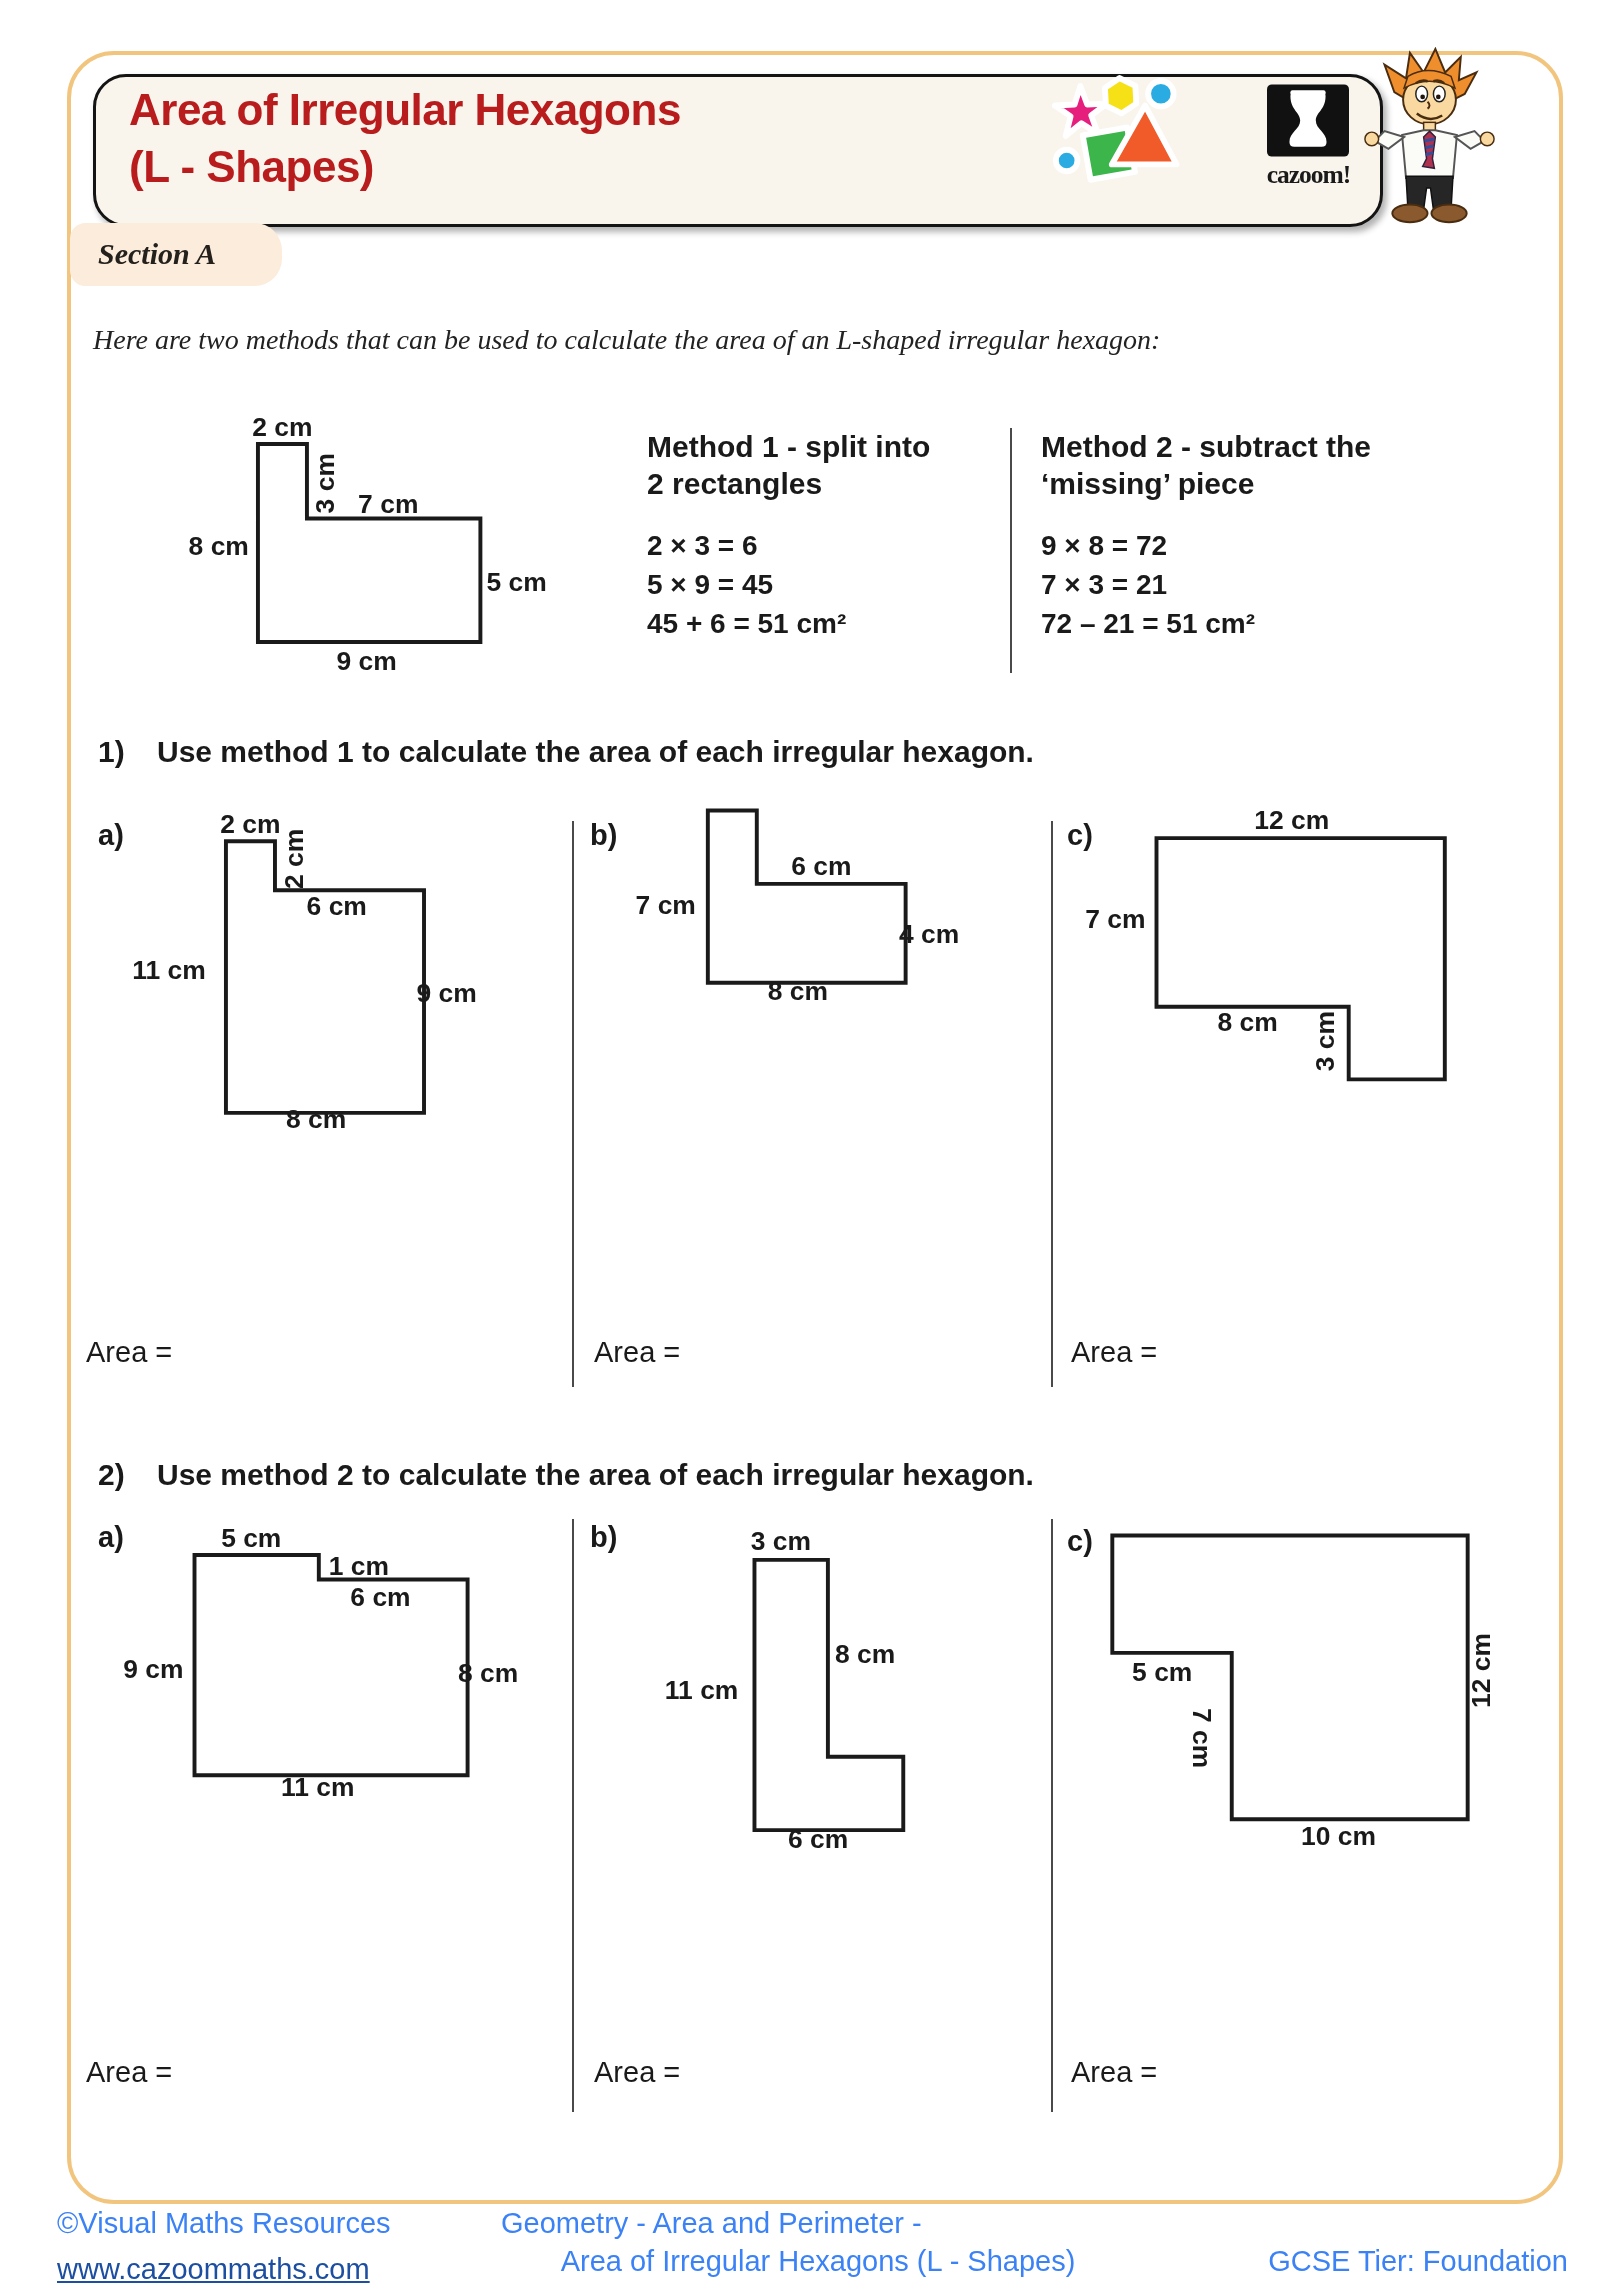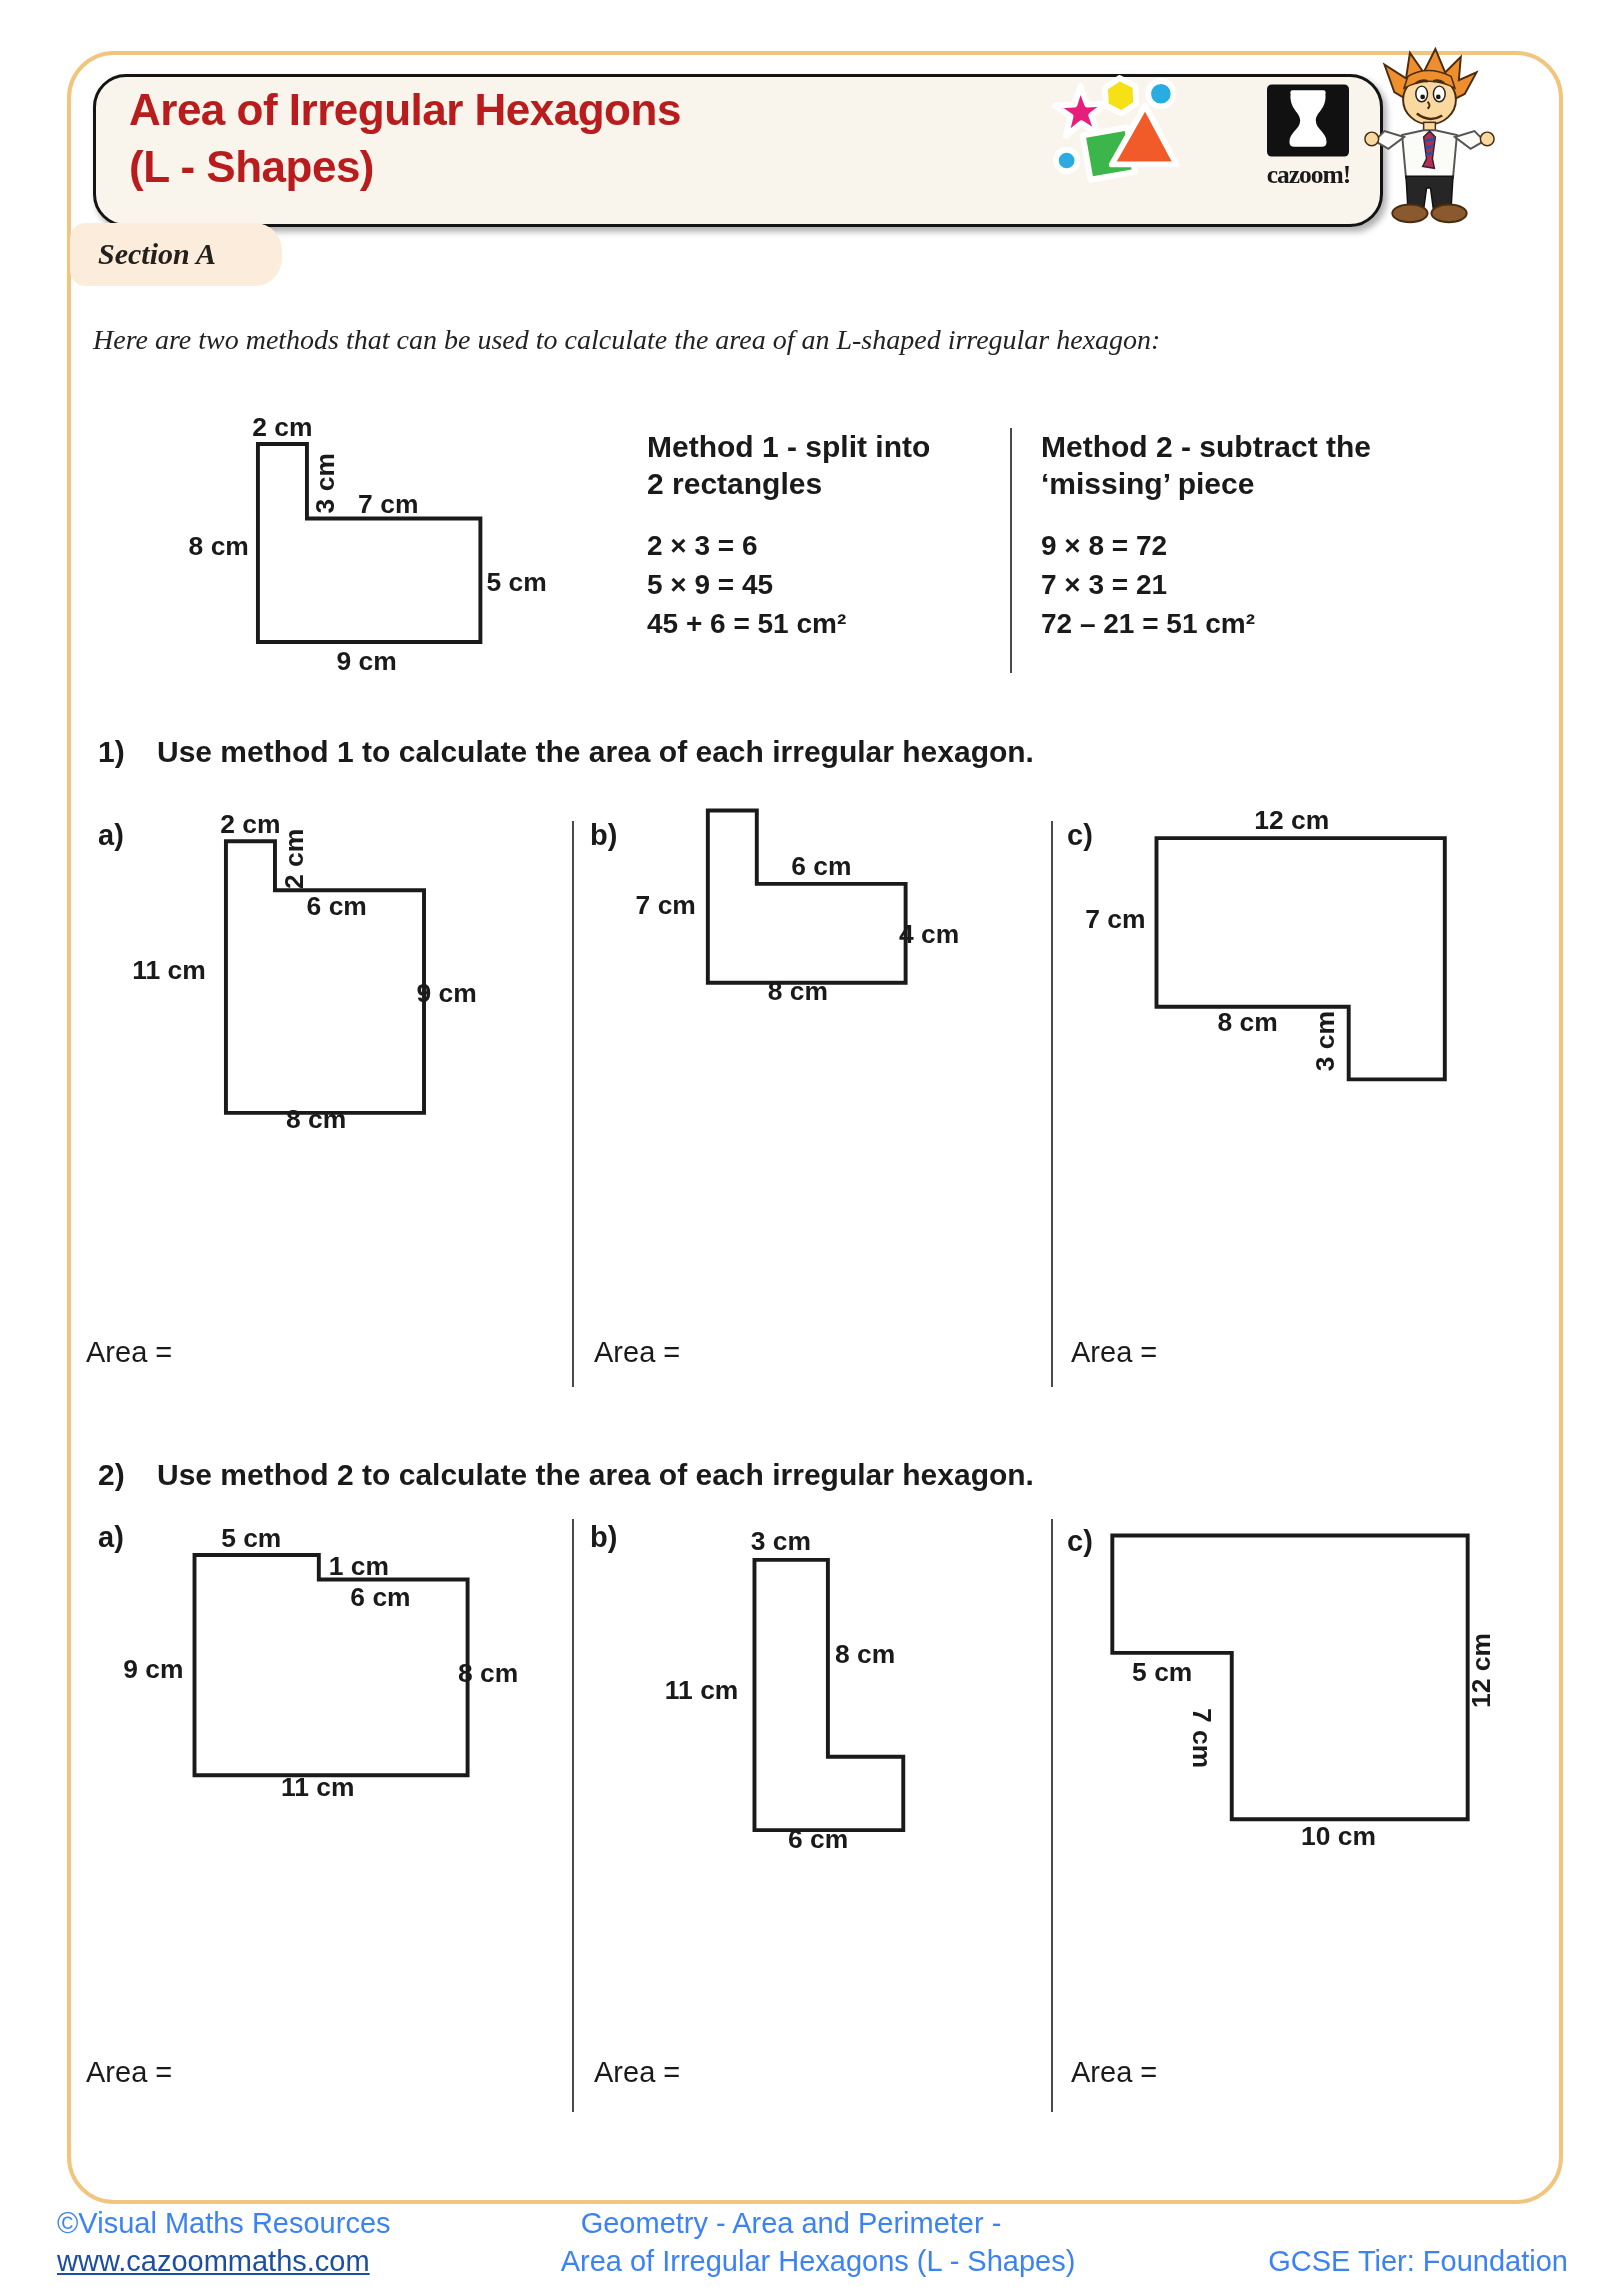--- a/index.html
+++ b/index.html
@@ -41,21 +41,21 @@
   .part-label{font-size:29px;font-weight:bold;}
   .area-label{font-size:29px;font-weight:normal;}
 
   
   svg text.dim{font-family:"Liberation Sans",sans-serif;font-weight:bold;
     font-size:27px;fill:#1a1a1a;}
   svg path.shape{fill:none;stroke:#1a1a1a;stroke-width:4;}
 
   
   .footer-text{font-size:29px;color:#3b82f6;}
-  .footer-link{font-size:29px;color:#1c4ea1;text-decoration:underline;}
+  .footer-link{font-size:29px;color:#1c4ea1;text-decoration:underline;margin-top:8px;}
 </style>
 </head>
 <body>
 
 <div class="abs outer-border"></div>
 
 <div class="abs header-box"></div>
 <div class="abs title">
   <div>Area of Irregular Hexagons</div>
   <div>(L - Shapes)</div>
@@ -227,16 +227,16 @@
   <text class="dim" x="421" y="165" text-anchor="middle" transform="rotate(-90 421 165)">12 cm</text>
   <text class="dim" x="266" y="343" text-anchor="middle">10 cm</text>
 </svg>
 
 <div class="abs area-label" style="left:86px;top:2056px;">Area =</div>
 <div class="abs area-label" style="left:594px;top:2056px;">Area =</div>
 <div class="abs area-label" style="left:1071px;top:2056px;">Area =</div>
 
 <div class="abs footer-text" style="left:57px;top:2207px;">©Visual Maths Resources</div>
 <a class="abs footer-link" style="left:57px;top:2245px;" href="#">www.cazoommaths.com</a>
-<div class="abs footer-text" style="left:448px;top:2207px;width:686px;text-align:center;">Geometry - Area and Perimeter -</div>
+<div class="abs footer-text" style="left:501px;top:2207px;width:686px;">Geometry - Area and Perimeter -</div>
 <div class="abs footer-text" style="left:475px;top:2245px;width:686px;text-align:center;">Area of Irregular Hexagons (L - Shapes)</div>
 <div class="abs footer-text" style="left:1176px;top:2245px;width:392px;text-align:right;">GCSE Tier: Foundation</div>
 
 
 </body></html>

